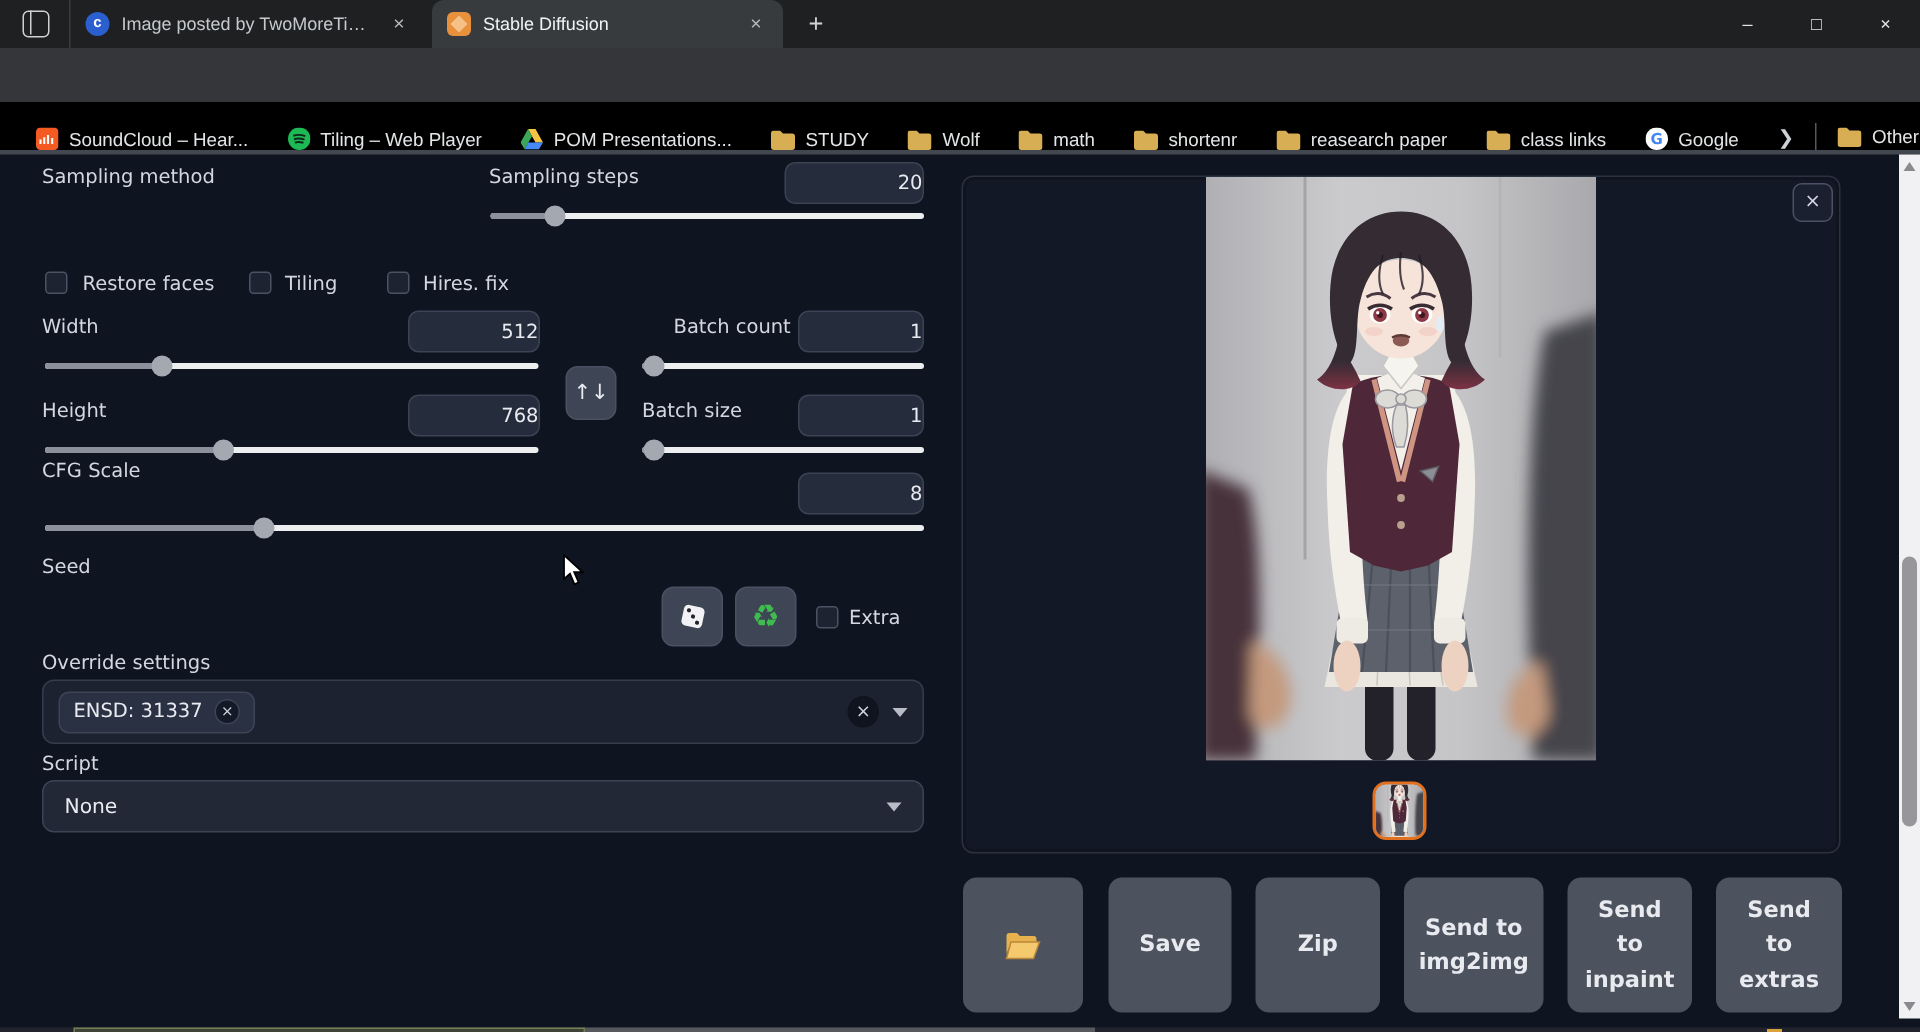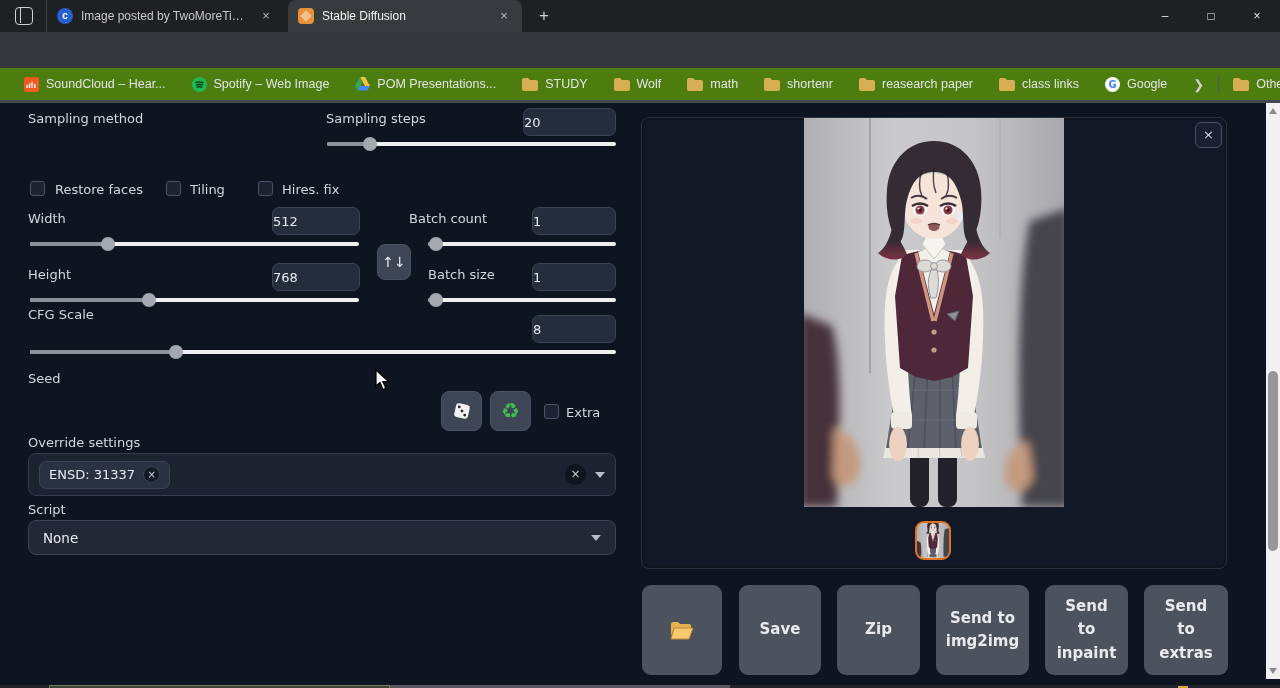--- a/index.html
+++ b/index.html
@@ -50,34 +50,34 @@
     background:radial-gradient(circle at 35% 35%, #d8cfc6, #8c8378 55%, #4e463e); }
   #dots { color:#dfe1e3; font-size:14px; letter-spacing:1px; }
   #bing { width:22px; height:22px; border-radius:50%;
     background:radial-gradient(circle at 30% 30%, #57c4f2, #1b6fd4 70%); color:#fff;
     font-size:13px; font-weight:bold; text-align:center; line-height:22px; }
   #collections { position:relative; width:18px; height:16px; border:1.5px solid #cfd2d5; border-radius:3px; }
   #collections::after { content:"+"; position:absolute; right:-4px; bottom:-5px; background:#343639;
     color:#cfd2d5; font-size:10px; line-height:10px; }
   #favlist { color:#dfe1e3; font-size:14px; }
 
-  #bookmarksbar { position:absolute; left:0; top:68px; width:1280px; height:32px; background:#4d7c0f;
-    display:flex; align-items:center; padding:0 12px 0 24px; gap:26px; color:#e3e5e7; font-size:12.5px; }
+  #bookmarksbar { position:absolute; left:0; top:68px; width:1280px; height:32px; background:#000000;
+    display:flex; align-items:flex-end; padding:0 12px 0 24px; gap:26px; color:#e3e5e7; font-size:12.5px; }
   .bm { display:flex; align-items:center; gap:7px; white-space:nowrap; }
   .bm svg { flex:0 0 auto; }
   #bm-right { margin-left:auto; display:flex; align-items:center; gap:14px; }
   #bm-chevron { color:#cfd2d5; font-size:13px; }
   #bm-divider { width:1px; height:18px; background:#55585c; }
 
   
   #page { position:absolute; left:0; top:100px; width:1280px; height:640px; background:#0f1421;
     font-family:"DejaVu Sans", sans-serif; border-top:3px solid #43474f; }
   .lbl { position:absolute; color:#d3d7e0; font-size:13px; }
   .numbox { position:absolute; width:93px; height:28px; background:#252c3b; border:1px solid #3b4354;
-    border-radius:7px; color:#e9ebf1; font-size:13px; text-align:left;
+    border-radius:7px; color:#e9ebf1; font-size:13px; text-align:right;
     font-family:"DejaVu Sans", sans-serif; }
   .dropdown { position:absolute; background:#222836; border:1px solid #3b4354; border-radius:8px;
     color:#e9ebf1; font-size:13.5px; display:flex; align-items:center; padding:0 14px; }
   .caret { margin-left:auto; width:0; height:0; border-left:5px solid transparent;
     border-right:5px solid transparent; border-top:6px solid #b8bcc6; }
   .slider { position:absolute; height:14px; }
   .slider .track { position:absolute; left:0; right:0; top:5px; height:4px; border-radius:2px; background:#eceef0; }
   .slider .fill  { position:absolute; left:0; top:5px; height:4px; border-radius:2px; background:#8b909a; }
   .slider .thumb { position:absolute; top:0; width:14px; height:14px; border-radius:50%; background:#a3a8b1; }
   .cb { position:absolute; width:15px; height:15px; background:#1d2331; border:1.5px solid #4a5263;
@@ -206,21 +206,21 @@
     </span>
     <span class="bm">
       <svg width="15" height="15" viewBox="0 0 15 15">
           <circle cx="7.5" cy="7.5" r="7.5" fill="#1db954"></circle>
           <g stroke="#0d2818" stroke-width="1.3" fill="none">
             <path d="M3.5 5.5 Q7.5 4.2 11.5 5.8"></path>
             <path d="M4 7.8 Q7.5 6.8 11 8.1"></path>
             <path d="M4.6 10 Q7.5 9.2 10.3 10.3"></path>
           </g>
         </svg>
-      <span>Spotify – Web Image</span>
+      <span>Tiling – Web Player</span>
     </span>
     <span class="bm">
       <svg width="15" height="14" viewBox="0 0 15 14">
           <polygon points="5,0 10,0 15,9 10,9" fill="#f6c445"></polygon>
           <polygon points="5,0 0,9 2.7,13.5 7.7,4.8" fill="#3aa757"></polygon>
           <polygon points="2.7,13.5 12.3,13.5 15,9 5.2,9" fill="#4688f4"></polygon>
         </svg>
       <span>POM Presentations...</span>
     </span>
     <span class="bm">
@@ -298,21 +298,21 @@
     <div class="cblbl" style="left:282px;top:79px">Hires. fix</div>
 
     <div class="lbl" style="left:28px;top:108px">Width</div>
     <input class="numbox" style="left: 272px; top: 104px; width: 88px;" value="512">
     <div class="slider" style="left:30px;top:134px;width:329px">
       <div class="track"></div>
         <div class="fill" style="width:78px"></div>
         <div class="thumb" style="left:71px"></div>
     </div>
 
-    <div class="lbl" style="left:409px;top:108px">Batch count</div>
+    <div class="lbl" style="left:449px;top:108px">Batch count</div>
     <input class="numbox" style="left: 532px; top: 104px; width: 84px;" value="1">
     <div class="slider" style="left:428px;top:134px;width:188px">
       <div class="track"></div>
         <div class="fill" style="width:8px"></div>
         <div class="thumb" style="left:1px"></div>
     </div>
 
     <div class="sqbtn" style="left:377px;top:141px;width:34px;height:36px;font-size:14px">
       <span><span>↑</span><span>↓</span></span>
     </div>

